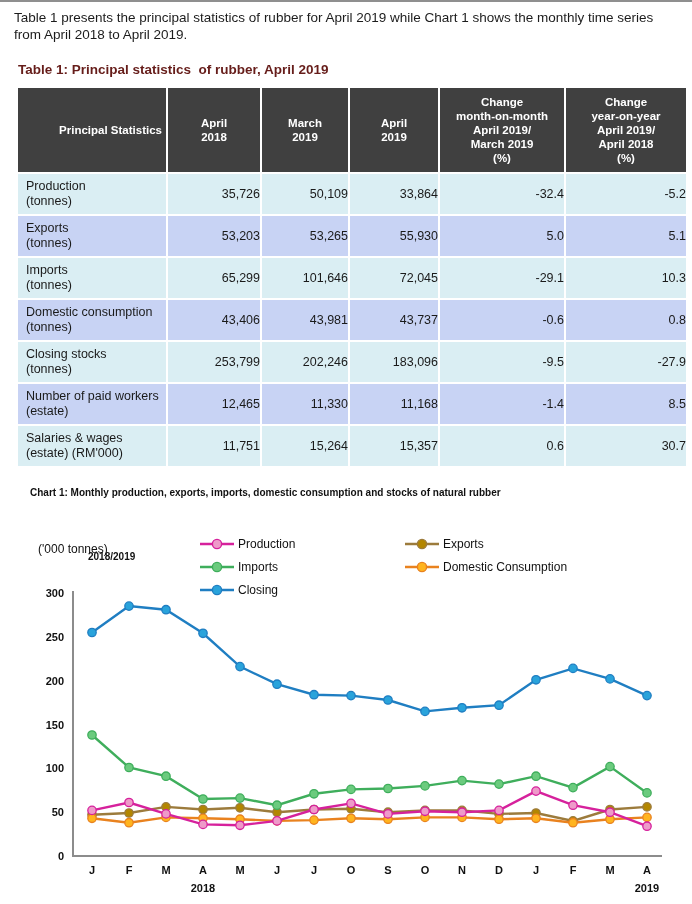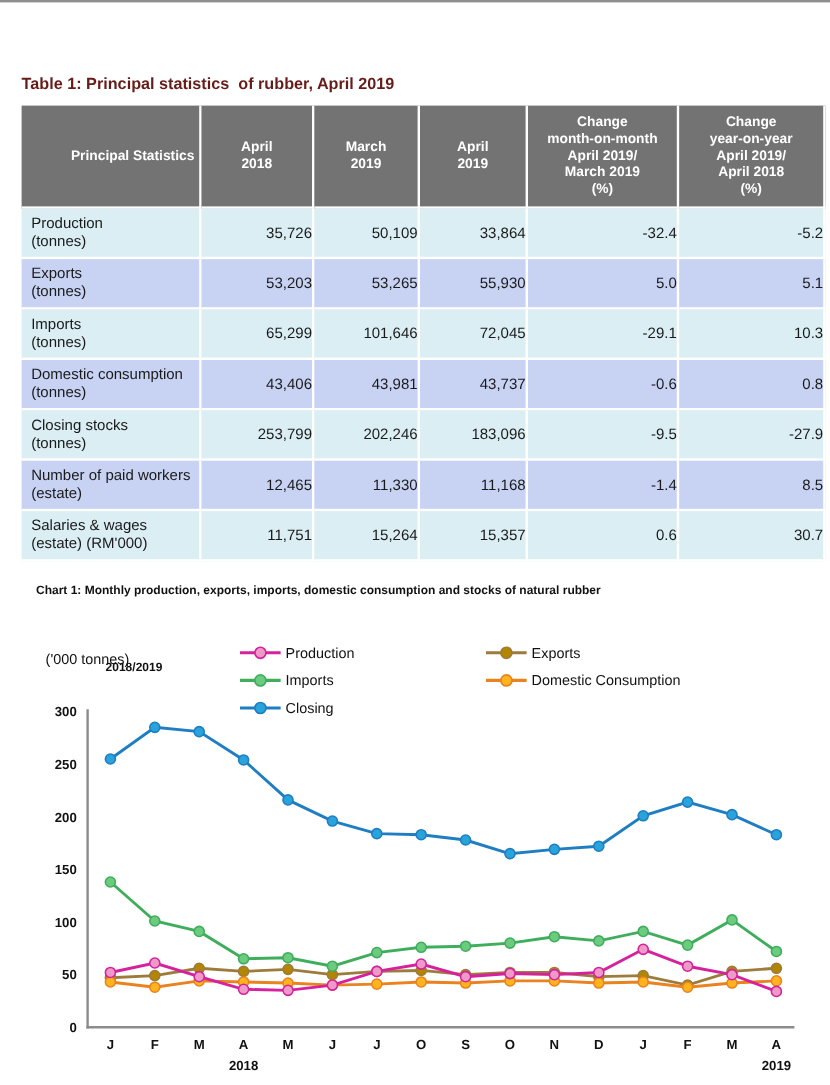--- a/index.html
+++ b/index.html
@@ -19,21 +19,21 @@
   }
   table.stats {
     position:absolute; left:18px; top:86px; width:670px;
     border-collapse:separate; border-spacing:0; table-layout:fixed;
   }
   table.stats th, table.stats td {
     border-right:2px solid #ffffff; border-bottom:2px solid #ffffff;
     white-space:pre-line; vertical-align:middle;
   }
   table.stats th {
-    background:#737373; color:#ffffff; font-size:11.5px; font-weight:bold;
+    background:#404040; color:#ffffff; font-size:11.5px; font-weight:bold;
     height:86px; text-align:center; line-height:14px; padding:2px 4px;
   }
   table.stats th.first { text-align:right; padding-left:8px; }
   table.stats td { height:42px; font-size:12.5px; line-height:15px; }
   td.rowlabel { text-align:left; padding-left:8px; }
   td.val { text-align:right; }
   tr.odd td { background:#daeef3; }
   tr.even td { background:#c8d3f4; }
   .chart-title {
     position:absolute; left:30px; top:483px; width:650px;
@@ -47,20 +47,21 @@
   }
   .legend-item svg { margin-right:4px; }
   #chart-svg { position:absolute; left:0; top:574px; }
   .tick { font-family:"Liberation Sans", sans-serif; font-size:11px; font-weight:bold; fill:#111111; }
 </style>
 </head>
 <body>
 
 <div id="page">
 
+  <p class="intro">Table 1 presents the principal statistics of rubber for April 2019 while Chart 1 shows the monthly time series from April 2018 to April 2019.</p>
 
   <div class="table-title">Table 1: Principal statistics  of rubber, April 2019</div>
 
   <table class="stats">
     <colgroup>
       <col style="width:150px">
         <col style="width:94px">
         <col style="width:88px">
       <col style="width:90px">
         <col style="width:126px">

